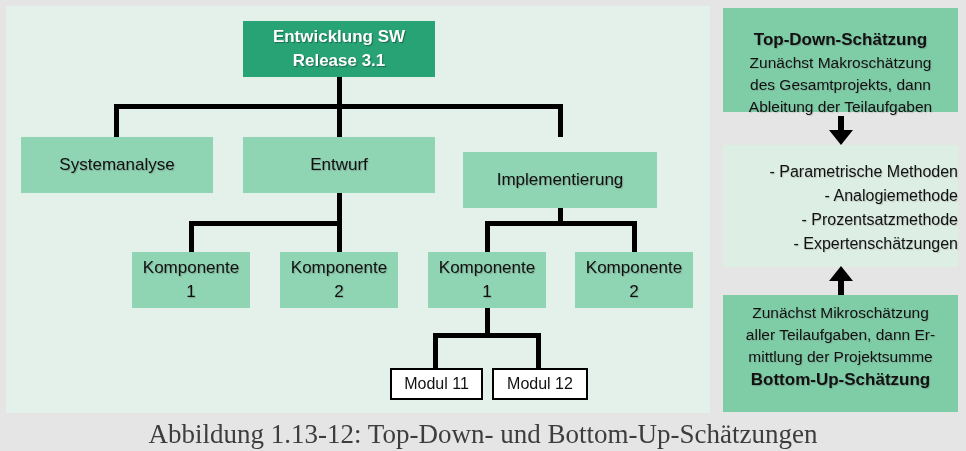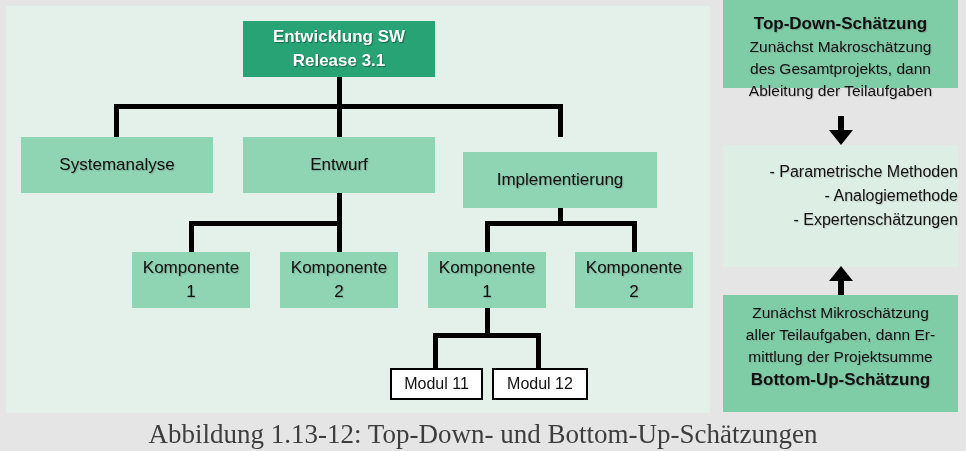--- a/index.html
+++ b/index.html
@@ -88,35 +88,36 @@
   <div class="node" style="left:280px; top:252px; width:118px; height:56px;">Komponente
 2</div>
   <div class="node" style="left:428px; top:252px; width:118px; height:56px;">Komponente
 1</div>
   <div class="node" style="left:575px; top:252px; width:118px; height:56px;">Komponente
 2</div>
 
   <div class="node module" style="left:390px; top:368px; width:89px; height:28px;">Modul 11</div>
   <div class="node module" style="left:492px; top:368px; width:92px; height:28px;">Modul 12</div>
 
-  <div class="rp-box rp-green" style="top:0; height:88px; padding-top:12px;">
+  <div class="rp-box rp-green" style="top:8px; height:104px; padding-top:20px;">
     <div class="rp-title">Top-Down-Schätzung</div>
     <div class="rp-body">Zunächst Makroschätzung
 des Gesamtprojekts, dann
 Ableitung der Teilaufgaben</div>
   </div>
 
   <div>
     <div class="arrow-stem" style="left:838px; top:116px; height:16px;"></div>
     <div class="arrow-head down" style="left:829px; top:130px;"></div>
   </div>
 
   <div class="rp-box rp-light" style="top:145px; height:122px; padding:15px 0 0 20px;">
     <div class="method-item">- Parametrische Methoden</div>
     <div class="method-item">- Analogiemethode</div>
+    <div class="method-item">- Prozentsatzmethode</div>
     <div class="method-item">- Expertenschätzungen</div>
   </div>
 
   <div>
     <div class="arrow-head up" style="left:829px; top:266px;"></div>
     <div class="arrow-stem" style="left:838px; top:280px; height:15px;"></div>
   </div>
 
   <div class="rp-box rp-green" style="top:295px; height:117px; padding-top:7px;">
     <div class="rp-body">Zunächst Mikroschätzung

